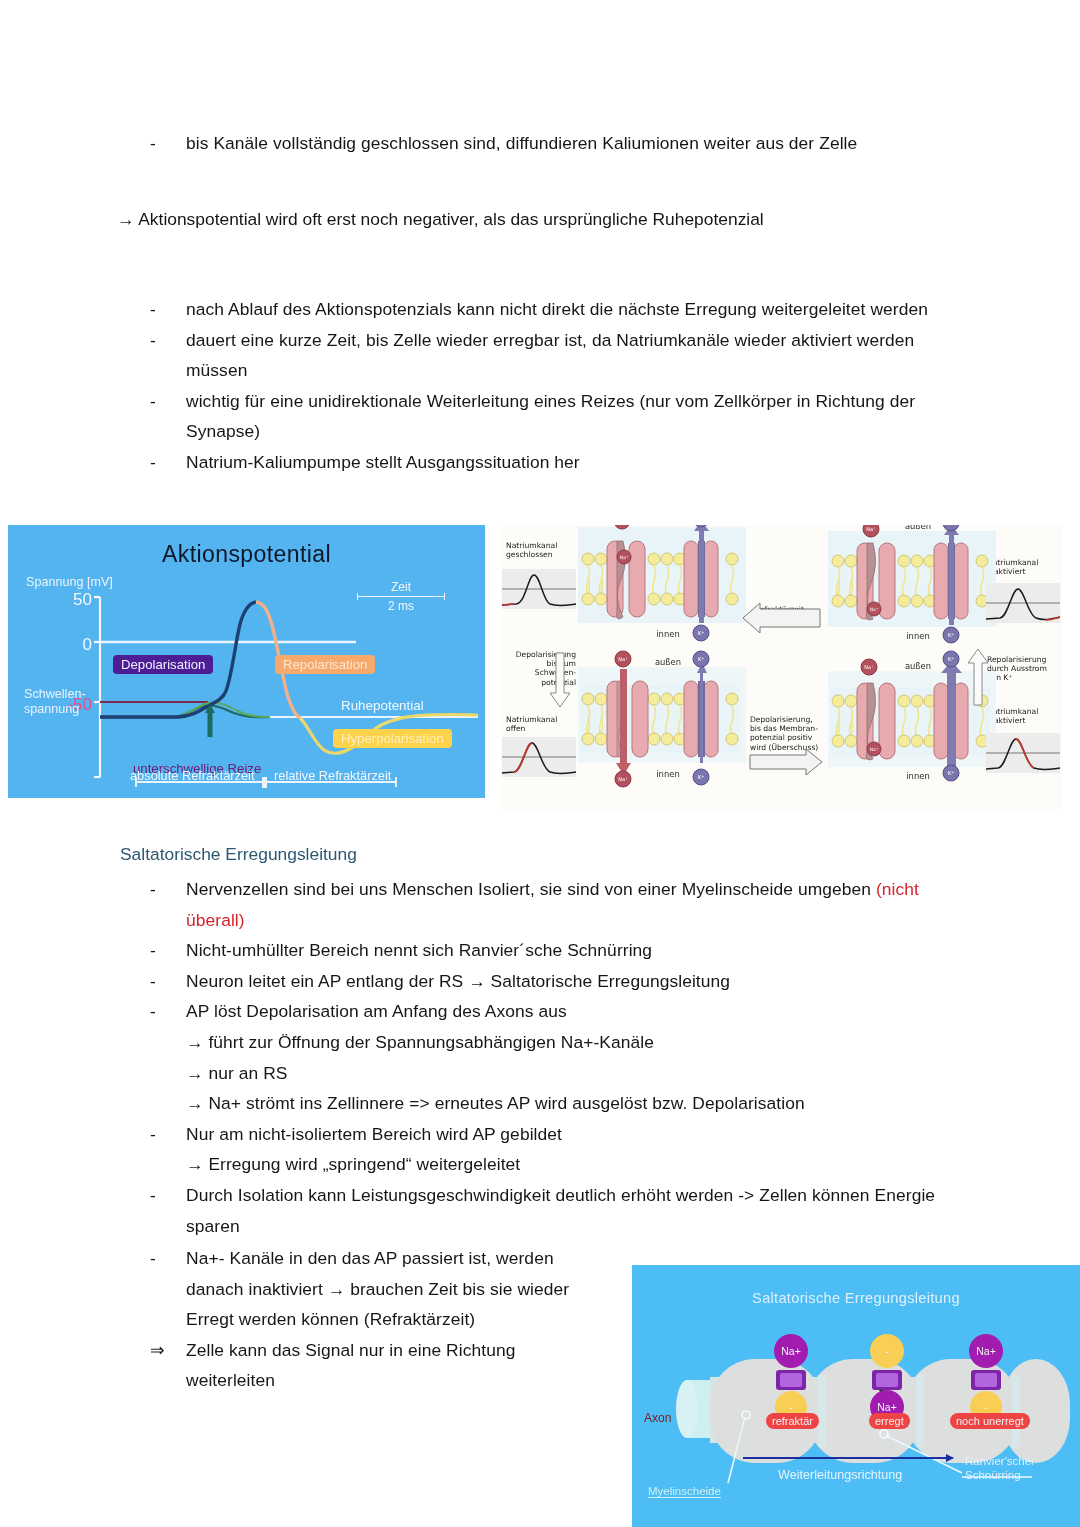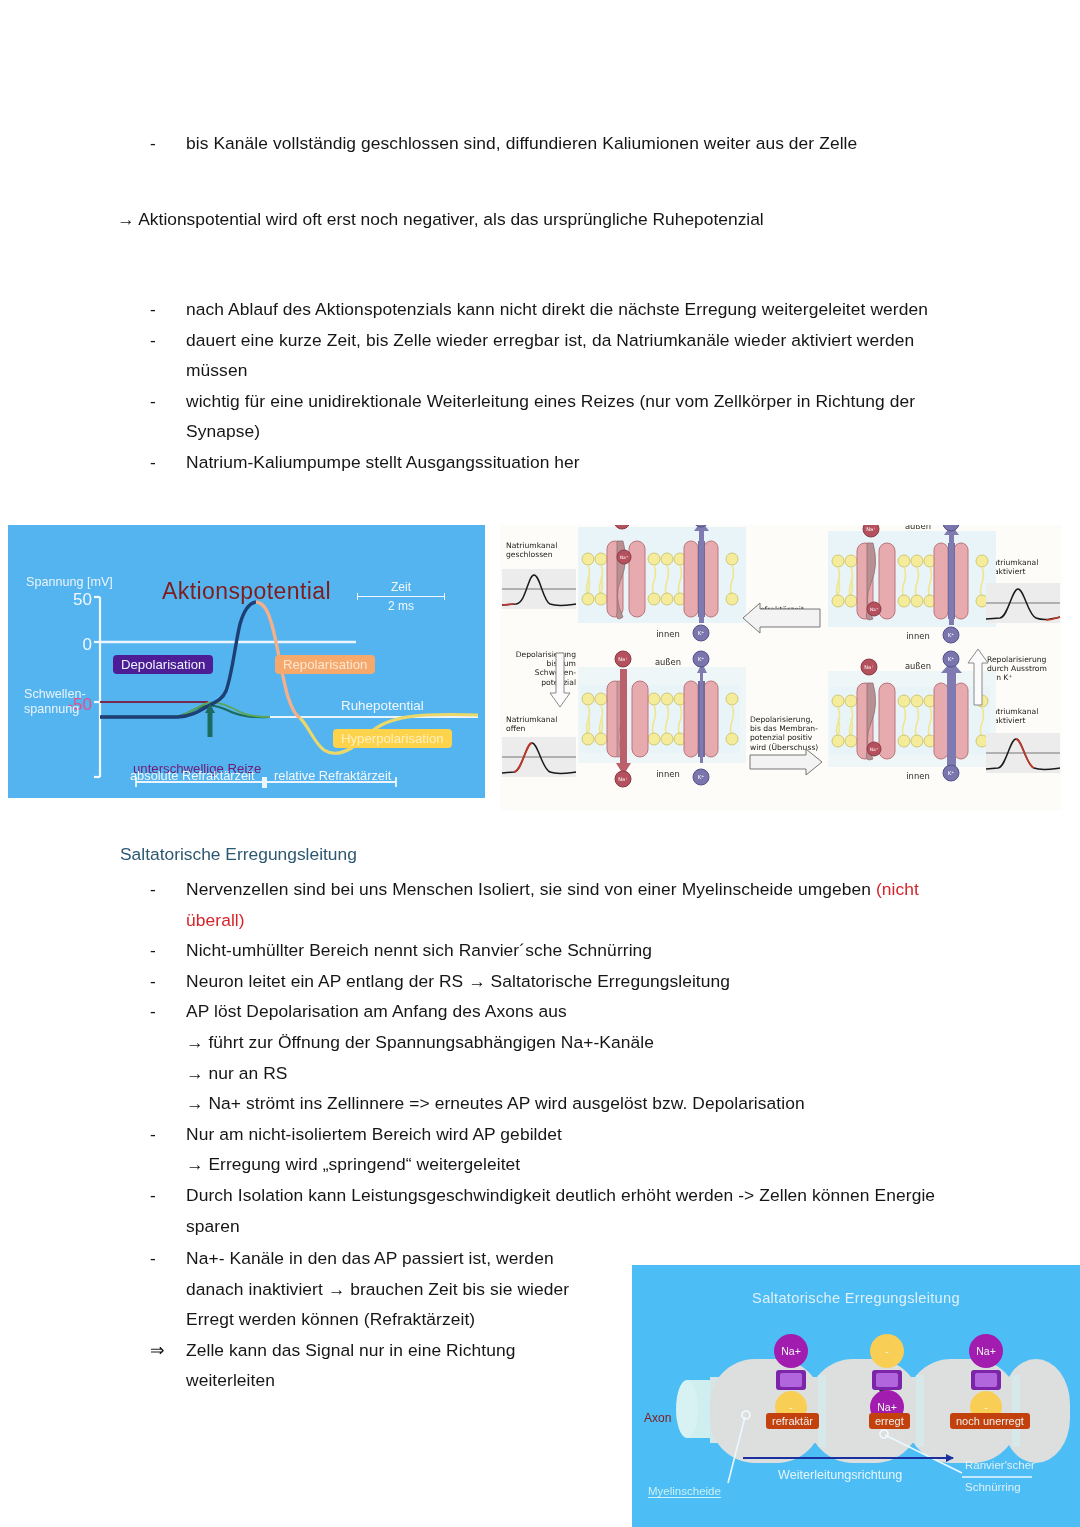--- a/index.html
+++ b/index.html
@@ -38,21 +38,21 @@
   }
 
   
   #ap-figure{
     position:absolute;left:8px;top:525px;width:477px;height:273px;
     background:#54b4f0;
     overflow:hidden;
   }
   #ap-figure .title{
     position:absolute;top:16px;left:0;width:100%;text-align:center;
-    color:#7f1d1d;font-size:23px;letter-spacing:.4px;margin-top:37px;
+    color:#0f172a;font-size:23px;letter-spacing:.4px;
   }
   #ap-figure .ylab{
     position:absolute;left:18px;top:50px;color:#eaf4fc;font-size:12.6px;
   }
   #ap-figure .tick{
     position:absolute;color:#f2f8fd;font-size:17px;text-align:right;width:34px;
   }
   #ap-figure .tick.neg50{color:#e4508c;}
   #ap-figure .schwelle{
     position:absolute;left:16px;top:162px;color:#eaf4fc;font-size:12.6px;line-height:15px;
@@ -89,24 +89,24 @@
   #salt-figure .stitle{
     position:absolute;top:25px;left:0;width:100%;text-align:center;
     color:#dff0fb;font-size:14.6px;letter-spacing:.3px;
   }
   .nacircle{position:absolute;border-radius:50%;display:flex;align-items:center;justify-content:center;
      font-size:10.5px;color:#eef7ef;}
   .nagreen{background:#a21caf;}
   .nayellow{background:#f9ce55;}
   .chan{position:absolute;background:#7d25a8;border-radius:3px;}
   .chan i{position:absolute;left:4px;top:3px;right:4px;bottom:3px;background:#b266de;border-radius:2px;display:block;}
-  .statelbl{position:absolute;background:#c2410c;color:#f0f0f0;font-size:11px;padding:2px 6px;border-radius:3px;white-space:nowrap;text-align:right;}
+  .statelbl{position:absolute;background:#ef4444;color:#f0f0f0;font-size:11px;padding:2px 6px;border-radius:8px;white-space:nowrap;text-align:right;}
   #salt-figure .axonlbl{position:absolute;left:12px;top:146px;color:#7f1d1d;font-size:12px;}
   #salt-figure .myelinlbl{position:absolute;left:16px;top:220px;color:#cdf0f4;font-size:11.5px;border-bottom:1px solid #cdf0f4;}
-  #salt-figure .ranvlbl{position:absolute;left:333px;top:189px;color:#dff0fb;font-size:11.5px;line-height:22px;}
+  #salt-figure .ranvlbl{position:absolute;left:333px;top:189px;color:#dff0fb;font-size:11.5px;line-height:14px;}
   #salt-figure .dirlbl{position:absolute;left:146px;top:203px;color:#e6f5fd;font-size:12.6px;}
   #salt-figure .dirarrow{position:absolute;left:111px;top:192px;width:210px;height:2px;background:#1b2f9e;}
   #salt-figure .dirarrow:after{content:"";position:absolute;right:-1px;top:-3px;border-left:8px solid #1b2f9e;
      border-top:4px solid transparent;border-bottom:4px solid transparent;}
 </style>
 </head>
 <body>
 
 <div class="page">
 

